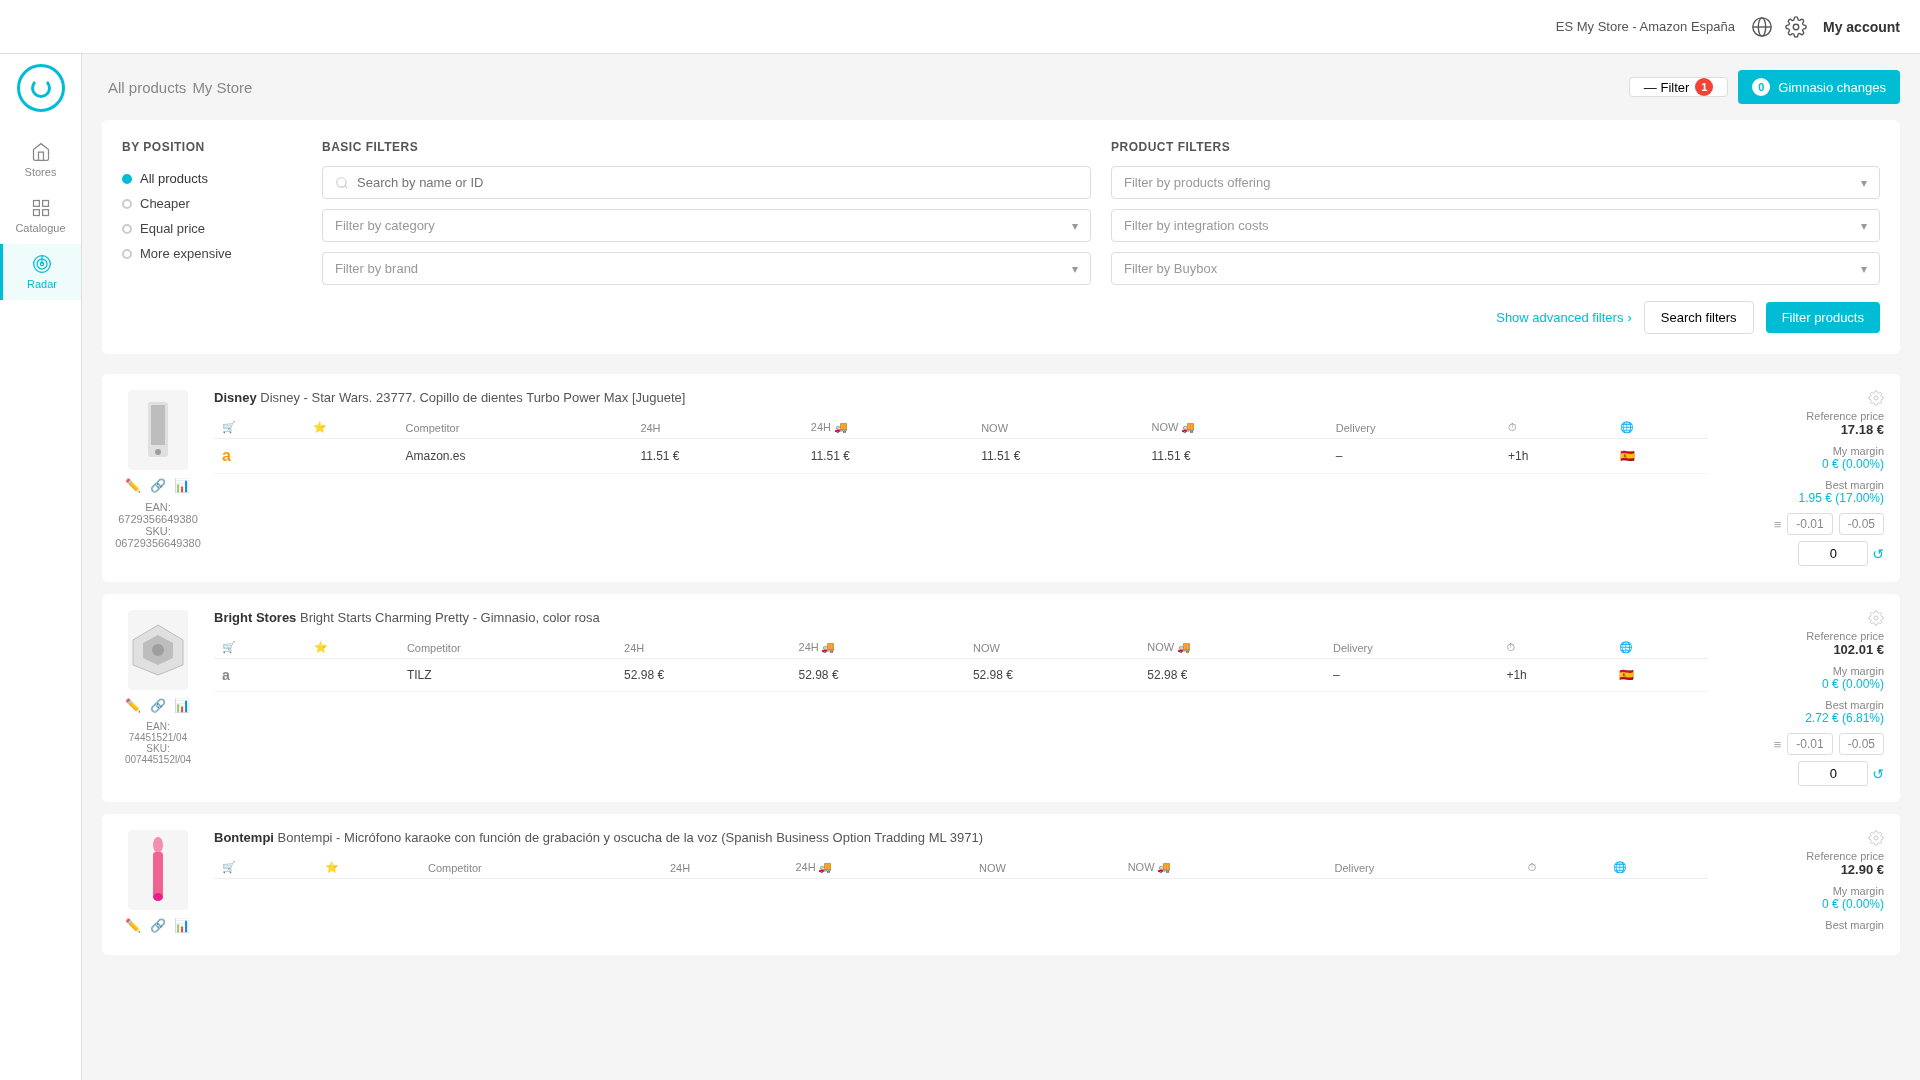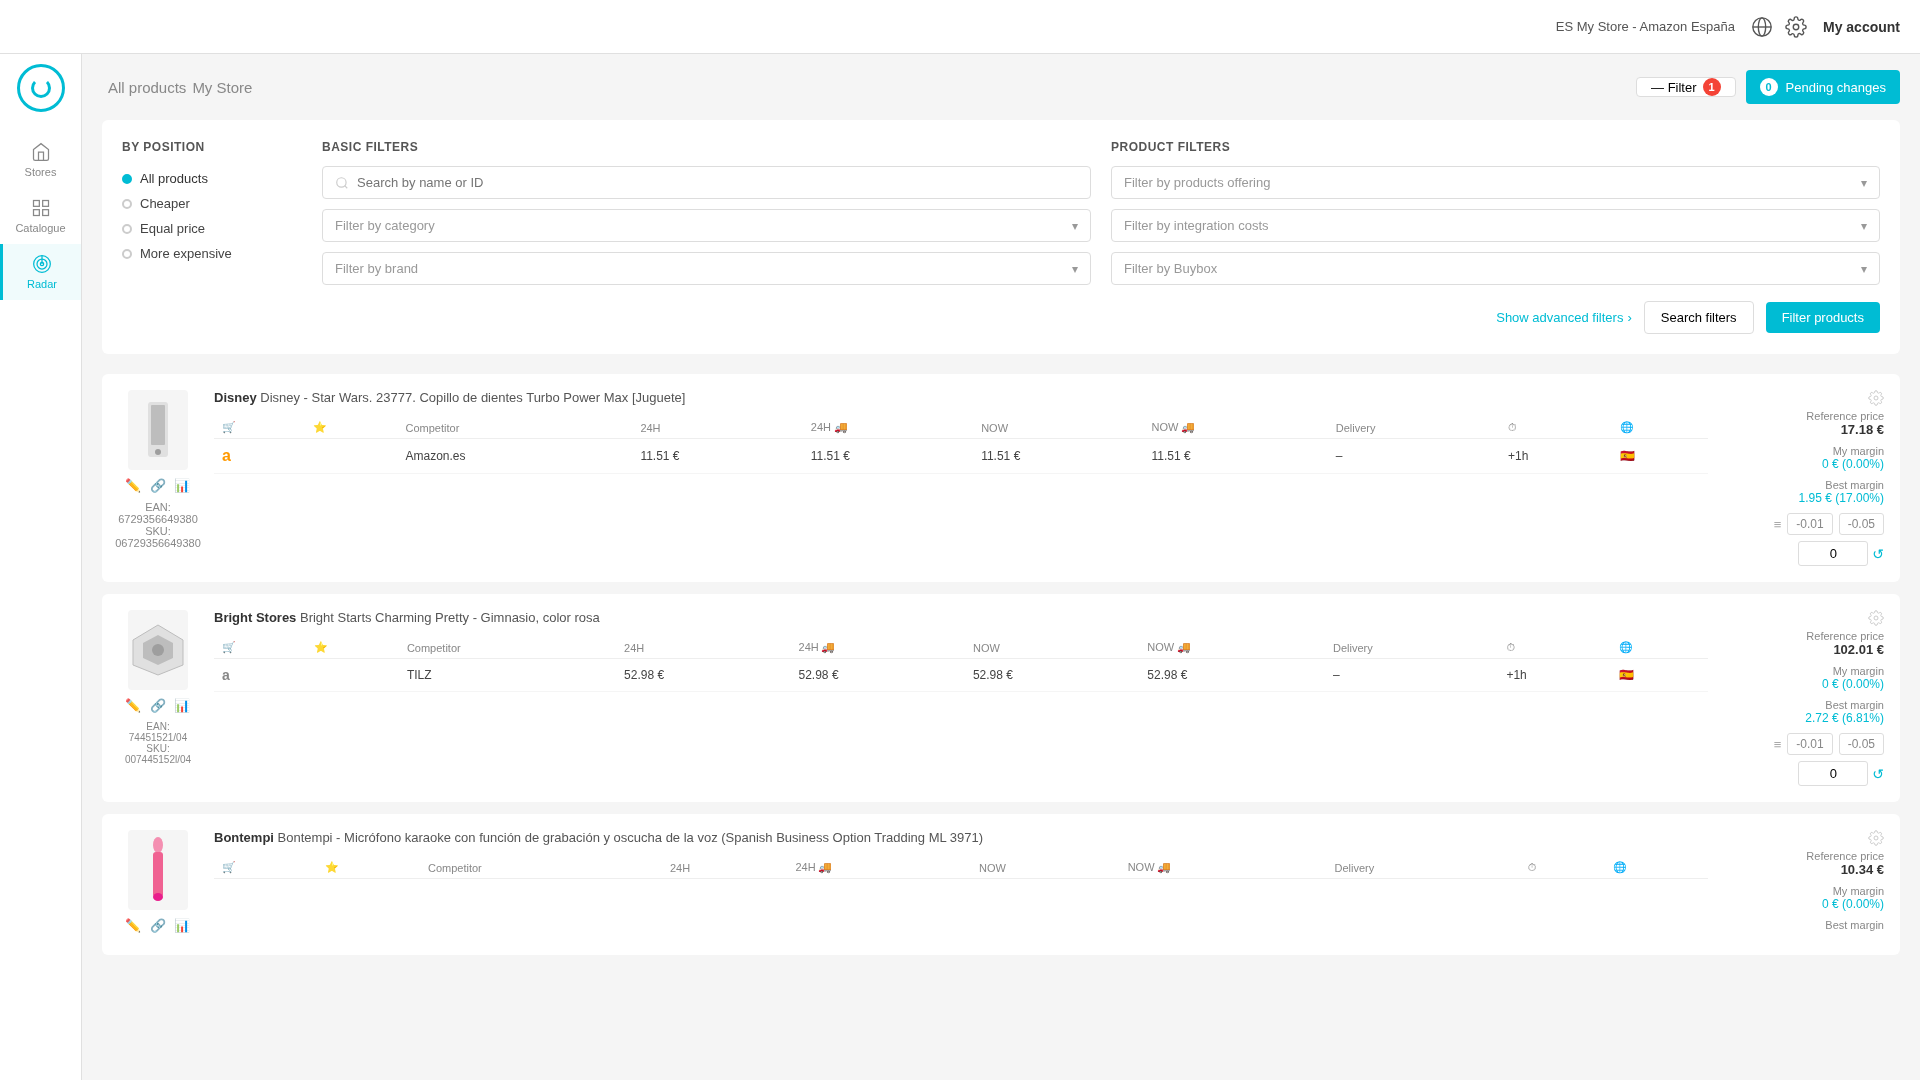--- a/index.html
+++ b/index.html
@@ -377,21 +377,21 @@
     <h1 class="page-title">
       <span>All products</span><span>My Store</span>
     </h1>
     <div class="header-actions">
       <button class="btn-filter">
         <span>— Filter</span>
         <span class="filter-badge">1</span>
       </button>
       <button class="btn-pending">
         <span class="pending-count">0</span>
-        <span>Pending changes</span>
+        <span>Gimnasio changes</span>
       </button>
     </div>
   </div>
 
   <div class="filters-panel">
 
     <div class="filter-sidebar">
       <h4>By position</h4>
       <ul class="filter-list">
         <li class="active">
@@ -694,21 +694,21 @@
       </div>
       <div class="product-pricing">
         <div style="display:flex;justify-content:flex-end;margin-bottom:4px;">
           <svg width="16" height="16" viewBox="0 0 24 24" fill="none" stroke="#ccc" stroke-width="1.5">
               <circle cx="12" cy="12" r="3"></circle>
               <path d="M19.4 15a1.65 1.65 0 0 0 .33 1.82l.06.06a2 2 0 0 1-2.83 2.83l-.06-.06a1.65 1.65 0 0 0-1.82-.33 1.65 1.65 0 0 0-1 1.51V21a2 2 0 0 1-4 0v-.09A1.65 1.65 0 0 0 9 19.4a1.65 1.65 0 0 0-1.82.33l-.06.06a2 2 0 0 1-2.83-2.83l.06-.06A1.65 1.65 0 0 0 4.68 15a1.65 1.65 0 0 0-1.51-1H3a2 2 0 0 1 0-4h.09A1.65 1.65 0 0 0 4.6 9a1.65 1.65 0 0 0-.33-1.82l-.06-.06a2 2 0 0 1 2.83-2.83l.06.06A1.65 1.65 0 0 0 9 4.68a1.65 1.65 0 0 0 1-1.51V3a2 2 0 0 1 4 0v.09a1.65 1.65 0 0 0 1 1.51 1.65 1.65 0 0 0 1.82-.33l.06-.06a2 2 0 0 1 2.83 2.83l-.06.06A1.65 1.65 0 0 0 19.4 9a1.65 1.65 0 0 0 1.51 1H21a2 2 0 0 1 0 4h-.09a1.65 1.65 0 0 0-1.51 1z"></path>
             </svg>
         </div>
         <div class="price-row">
           <div class="price-label">Reference price</div>
-          <div class="price-value">10.34 €</div>
+          <div class="price-value">12.90 €</div>
         </div>
         <div class="price-row">
           <div class="price-label">My margin</div>
           <div class="price-margin">0 € (0.00%)</div>
         </div>
         <div class="price-row">
           <div class="price-label">Best margin</div>
           <div class="price-margin best"></div>
         </div>
       </div>

